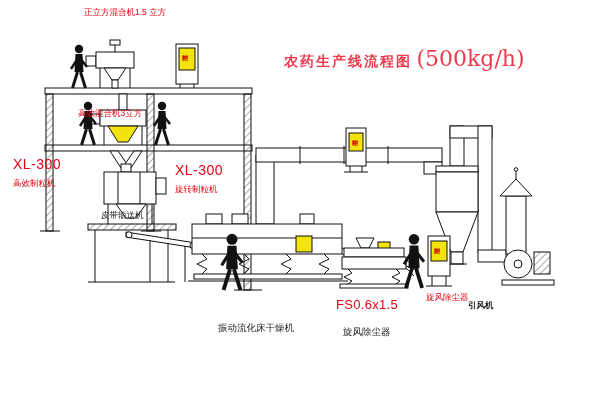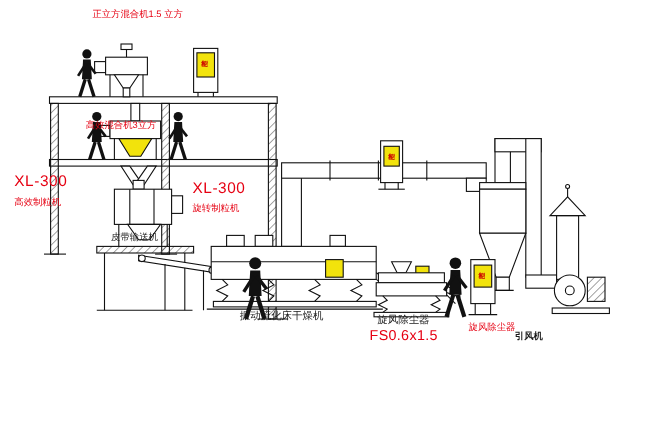--- a/index.html
+++ b/index.html
@@ -3,21 +3,21 @@
 <meta charset="utf-8">
 <style>
   * { margin:0; padding:0; box-sizing:border-box; }
   html,body { background:#9a9a9a; }
   body { font-family:"Liberation Sans", sans-serif; }
   .stage { position:relative; width:600px; height:403px; background:#ffffff; overflow:hidden; margin:0 auto; }
   svg.draw { position:absolute; left:0; top:0; }
   .lbl { position:absolute; color:#e60012; white-space:nowrap; line-height:1.15; }
   .lbl.black { color:#1a1a1a;text-align:center; }
   .sz8 { font-size:8.5px; }
-  .sz9 { font-size:9.5px; }
+  .sz9 { font-size:9.5px;margin-top:40px; }
   .model { font-size:14px; letter-spacing:.5px; }
   .model-sm { font-size:13px; letter-spacing:.3px; }
   .tiny-v { position:absolute; writing-mode:vertical-rl; font-size:6px; color:#cc0000; line-height:1; letter-spacing:0; }
   .title { position:absolute; left:284px; top:46px; color:#ee3a4d; white-space:nowrap; }
   .title .t-name { font-size:14px; letter-spacing:2px; font-weight:bold; }
   .title .t-cap { font-size:22px; font-family:"DejaVu Serif", serif; font-weight:normal; }
 </style>
 </head>
 <body>
 
@@ -186,20 +186,24 @@
 
     <g>
       <use href="#person" transform="translate(79,88)"></use>
       <use href="#person" transform="translate(88,145)"></use>
       <use href="#person" transform="translate(162,145)"></use>
       <use href="#person" transform="translate(232,290) scale(1.3)"></use>
       <use href="#person" transform="translate(414,288) scale(1.25)"></use>
     </g>
   </svg>
 
+  <div class="title">
+    <span class="t-name">农药生产线流程图</span>
+    <span class="t-cap">(500kg/h)</span>
+  </div>
 
   <div class="lbl sz8" style="left:84px; top:8px;">正立方混合机1.5 立方</div>
 
   <div class="lbl sz8" style="left:46px; top:109px;margin-left:32px;">高效混合机3立方</div>
 
   <div class="lbl model" style="left:13px; top:156px;">XL-300</div>
   <div class="lbl sz8" style="left:13px; top:179px;">高效制粒机</div>
 
   <div class="lbl model" style="left:175px; top:162px;">XL-300</div>
   <div class="lbl sz8" style="left:175px; top:185px;text-align:right;">旋转制粒机</div>

